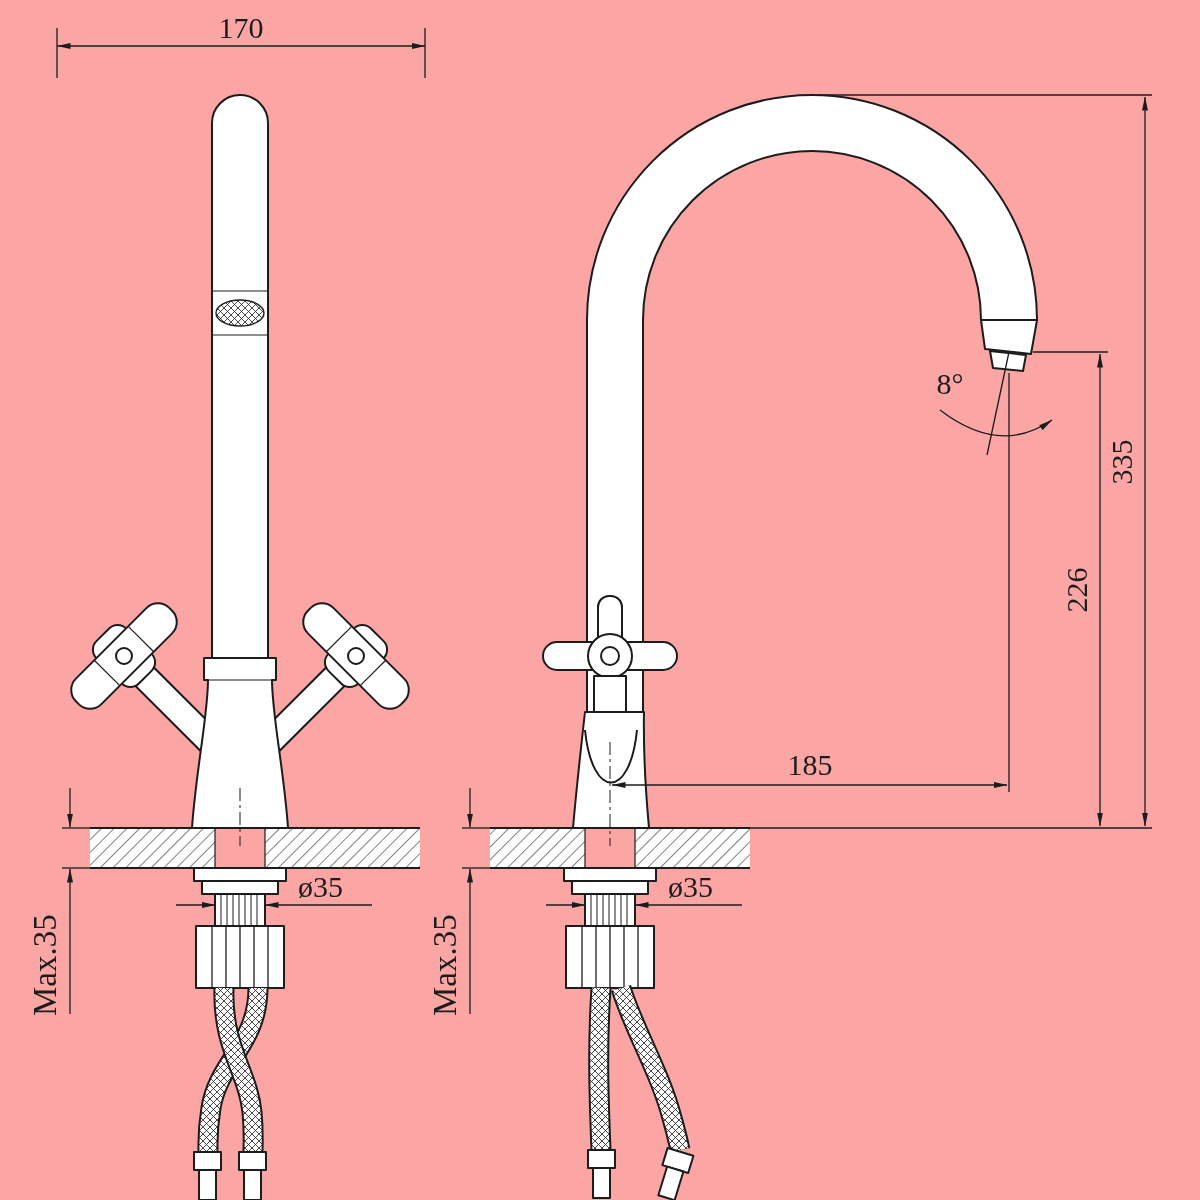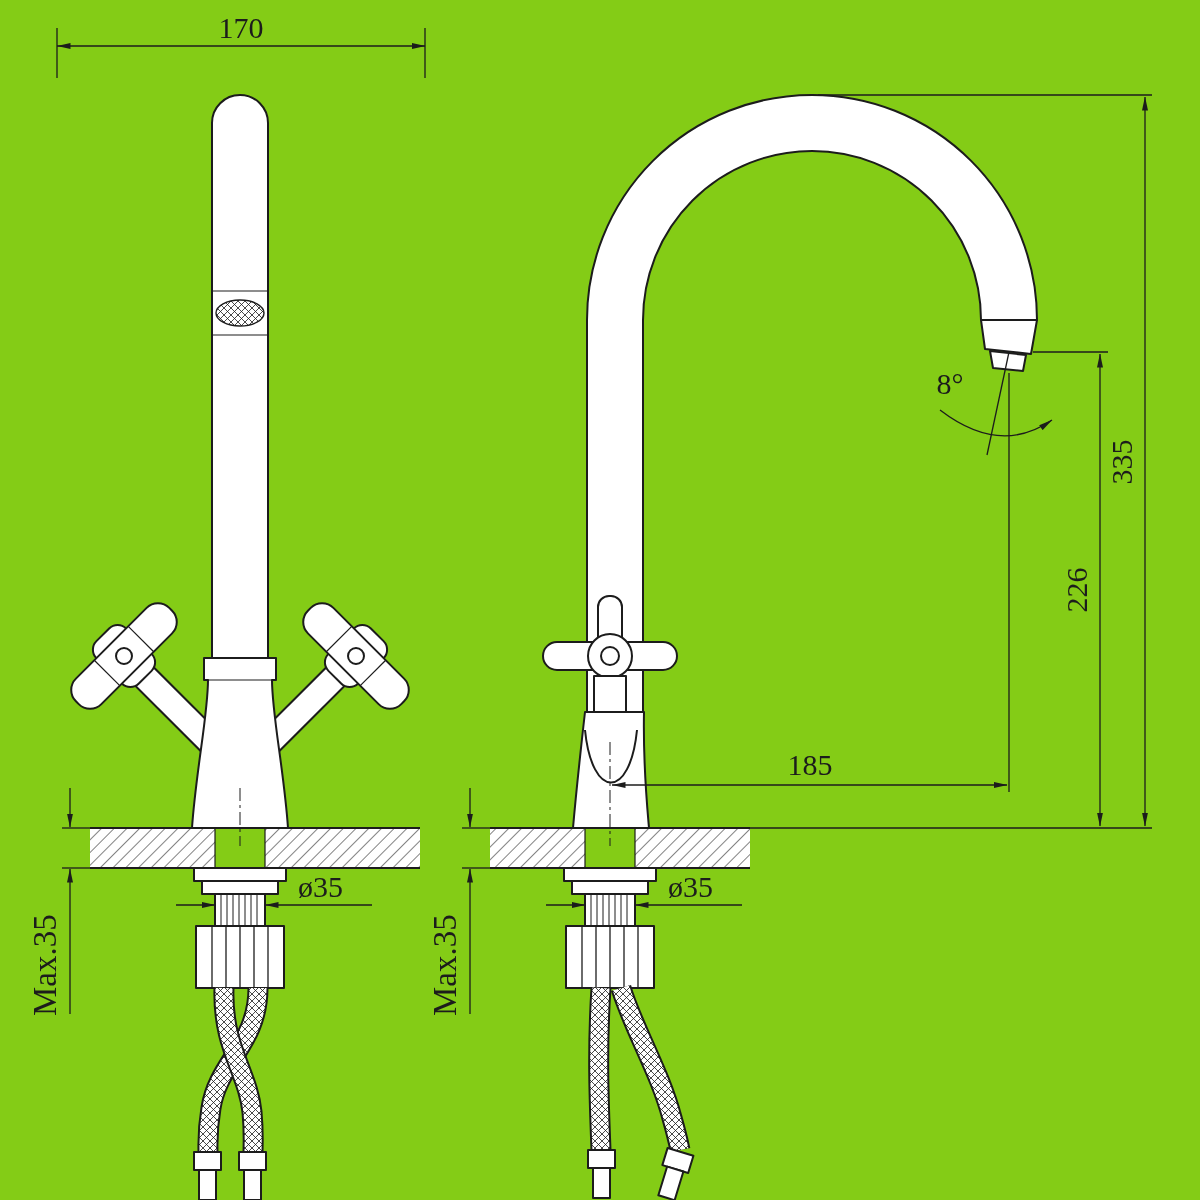--- a/index.html
+++ b/index.html
@@ -1,16 +1,16 @@
 <!DOCTYPE html>
 <html><head>
 <meta charset="utf-8">
 <style>
   html,body{margin:0;padding:0;background:#ffffff;}
-  .stage{width:1200px;height:1200px;background:#84cc16;position:relative;overflow:hidden;}
+  .stage{width:1200px;height:1200px;background:#fca5a5;position:relative;overflow:hidden;}
   svg{display:block;}
   .ol{fill:#ffffff;stroke:#1c1c1c;stroke-width:2;stroke-linejoin:round;}
   .ln{fill:none;stroke:#1c1c1c;stroke-width:2;stroke-linejoin:round;}
   .thin{fill:none;stroke:#1c1c1c;stroke-width:1.2;}
   .dim{fill:none;stroke:#1c1c1c;stroke-width:1.3;}
   .cl{fill:none;stroke:#1c1c1c;stroke-width:1;stroke-dasharray:13 4 3 4;}
   .t{font-family:"Liberation Serif", serif;font-size:30px;fill:#1c1c1c;}
   .tb{font-family:"Liberation Serif", serif;font-size:33px;fill:#1c1c1c;}
 </style>
 </head>

